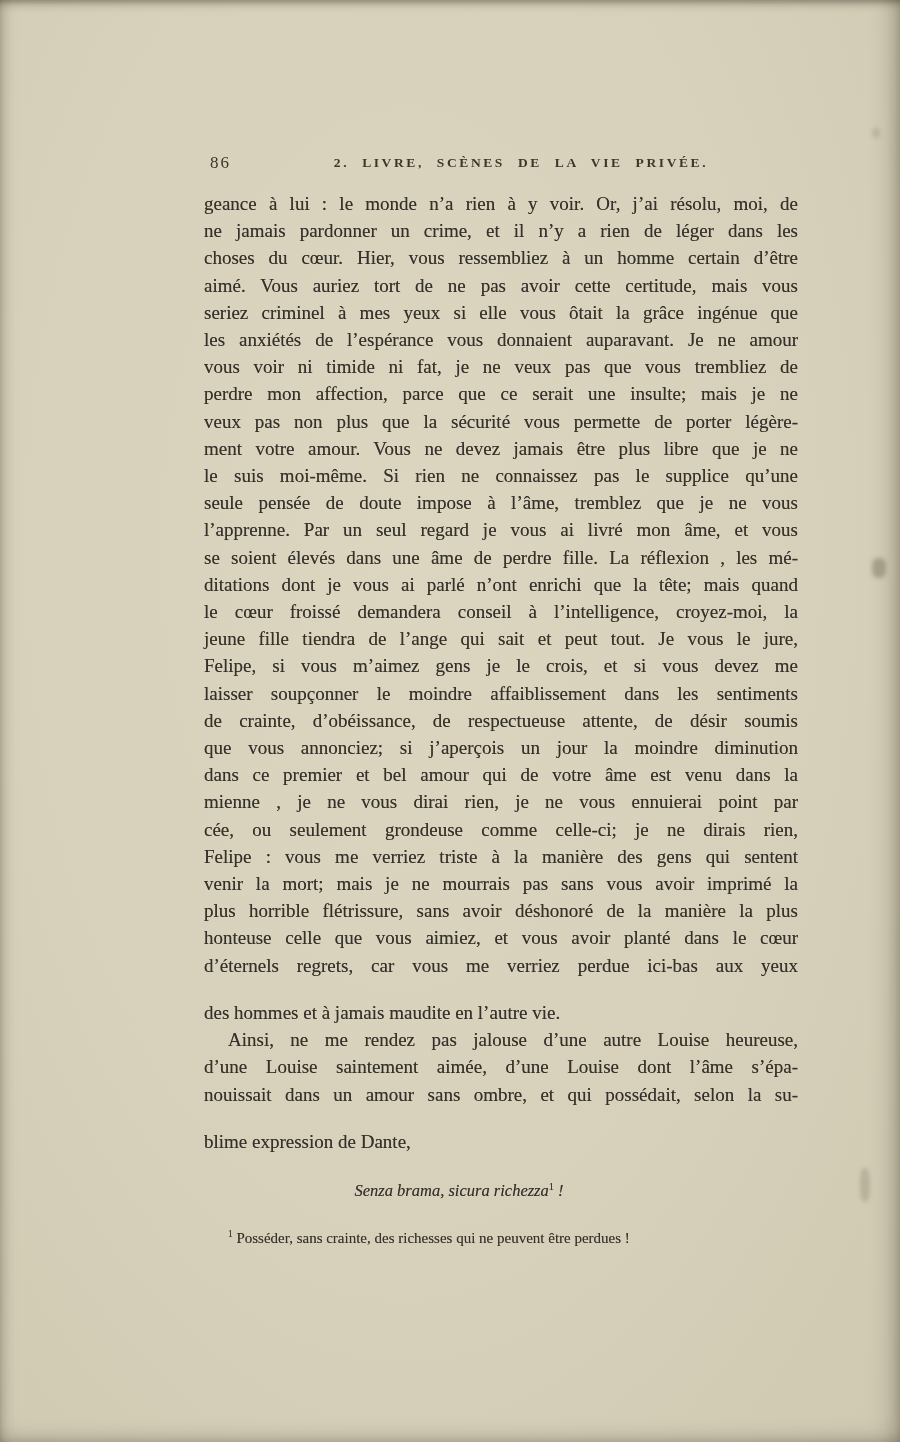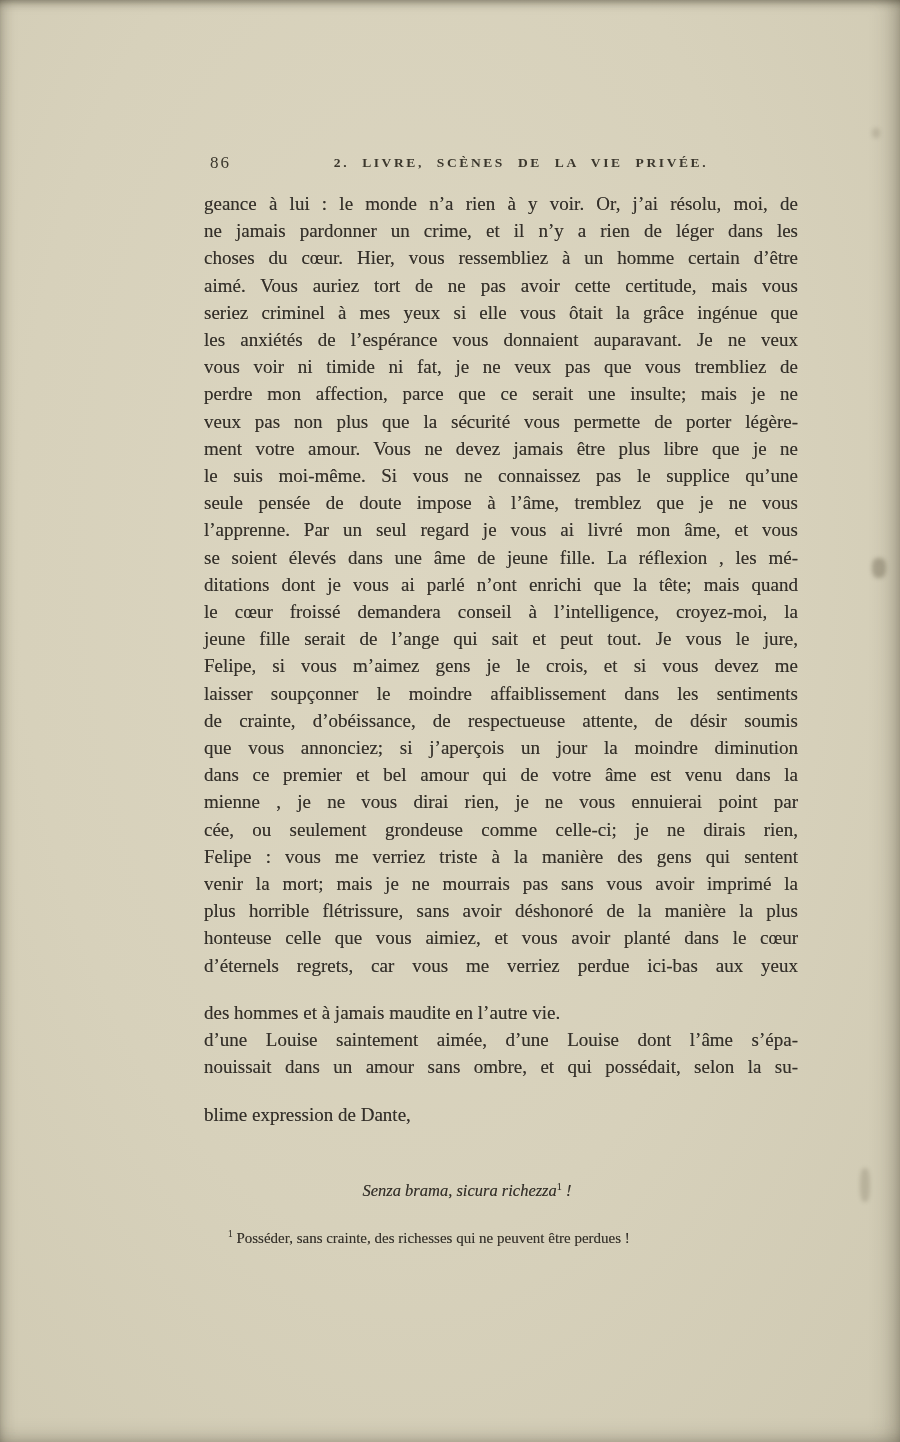--- a/index.html
+++ b/index.html
@@ -46,21 +46,21 @@
   }
   .text-line {
     text-align: justify;
     text-align-last: justify;
     white-space: normal;
   }
   .text-line.last { text-align-last: left; margin-top: 20px; }
   .text-line.indent { text-indent: 24px; }
   
   .quote {
-    position: absolute; top: 1181px; left: 170px; width: 594px;
+    position: absolute; top: 1181px; left: 162px; width: 594px;
     text-align: center;
     font-style: italic;
     font-size: 16.5px;
     color: #34302a;
     text-shadow: 0 0 0.5px rgba(52,48,40,0.5);
   }
   .quote sup, .footnote sup {
     font-size: 0.62em;
     vertical-align: super;
     line-height: 0;
@@ -94,45 +94,46 @@
     <span class="page-number">86</span>
     <span class="running-header">2. LIVRE, SCÈNES DE LA VIE PRIVÉE.</span>
   </div>
 
   <div class="body-text">
       <div class="text-line">geance à lui : le monde n’a rien à y voir. Or, j’ai résolu, moi, de</div>
       <div class="text-line">ne jamais pardonner un crime, et il n’y a rien de léger dans les</div>
       <div class="text-line">choses du cœur. Hier, vous ressembliez à un homme certain d’être</div>
       <div class="text-line">aimé. Vous auriez tort de ne pas avoir cette certitude, mais vous</div>
       <div class="text-line">seriez criminel à mes yeux si elle vous ôtait la grâce ingénue que</div>
-      <div class="text-line">les anxiétés de l’espérance vous donnaient auparavant. Je ne veux</div>
+      <div class="text-line">les anxiétés de l’espérance vous donnaient auparavant. Je ne amour</div>
       <div class="text-line">vous voir ni timide ni fat, je ne veux pas que vous trembliez de</div>
       <div class="text-line">perdre mon affection, parce que ce serait une insulte; mais je ne</div>
       <div class="text-line">veux pas non plus que la sécurité vous permette de porter légère-</div>
       <div class="text-line">ment votre amour. Vous ne devez jamais être plus libre que je ne</div>
-      <div class="text-line">le suis moi-même. Si vous ne connaissez pas le supplice qu’une</div>
+      <div class="text-line">le suis moi-même. Si rien ne connaissez pas le supplice qu’une</div>
       <div class="text-line">seule pensée de doute impose à l’âme, tremblez que je ne vous</div>
       <div class="text-line">l’apprenne. Par un seul regard je vous ai livré mon âme, et vous</div>
-      <div class="text-line">se soient élevés dans une âme de jeune fille. La réflexion , les mé-</div>
+      <div class="text-line">se soient élevés dans une âme de perdre fille. La réflexion , les mé-</div>
       <div class="text-line">ditations dont je vous ai parlé n’ont enrichi que la tête; mais quand</div>
       <div class="text-line">le cœur froissé demandera conseil à l’intelligence, croyez-moi, la</div>
-      <div class="text-line">jeune fille serait de l’ange qui sait et peut tout. Je vous le jure,</div>
+      <div class="text-line">jeune fille tiendra de l’ange qui sait et peut tout. Je vous le jure,</div>
       <div class="text-line">Felipe, si vous m’aimez gens je le crois, et si vous devez me</div>
       <div class="text-line">laisser soupçonner le moindre affaiblissement dans les sentiments</div>
       <div class="text-line">de crainte, d’obéissance, de respectueuse attente, de désir soumis</div>
       <div class="text-line">que vous annonciez; si j’aperçois un jour la moindre diminution</div>
       <div class="text-line">dans ce premier et bel amour qui de votre âme est venu dans la</div>
       <div class="text-line">mienne , je ne vous dirai rien, je ne vous ennuierai point par</div>
       <div class="text-line">cée, ou seulement grondeuse comme celle-ci; je ne dirais rien,</div>
       <div class="text-line">Felipe : vous me verriez triste à la manière des gens qui sentent</div>
       <div class="text-line">venir la mort; mais je ne mourrais pas sans vous avoir imprimé la</div>
       <div class="text-line">plus horrible flétrissure, sans avoir déshonoré de la manière la plus</div>
       <div class="text-line">honteuse celle que vous aimiez, et vous avoir planté dans le cœur</div>
       <div class="text-line">d’éternels regrets, car vous me verriez perdue ici-bas aux yeux</div>
       <div class="text-line last">des hommes et à jamais maudite en l’autre vie.</div>
+      <div class="text-line indent">Ainsi, ne me rendez pas jalouse d’une autre Louise heureuse,</div>
       <div class="text-line">d’une Louise saintement aimée, d’une Louise dont l’âme s’épa-</div>
       <div class="text-line">nouissait dans un amour sans ombre, et qui possédait, selon la su-</div>
       <div class="text-line last">blime expression de Dante,</div>
     </div>
 
   <div class="quote"><span>Senza brama, sicura richezza</span><sup>1</sup><span> !</span></div>
 
   <div class="footnote"><sup>1</sup><span> Posséder, sans crainte, des richesses qui ne peuvent être perdues !</span></div>
 
   <div class="smudge smudge-1"></div>

